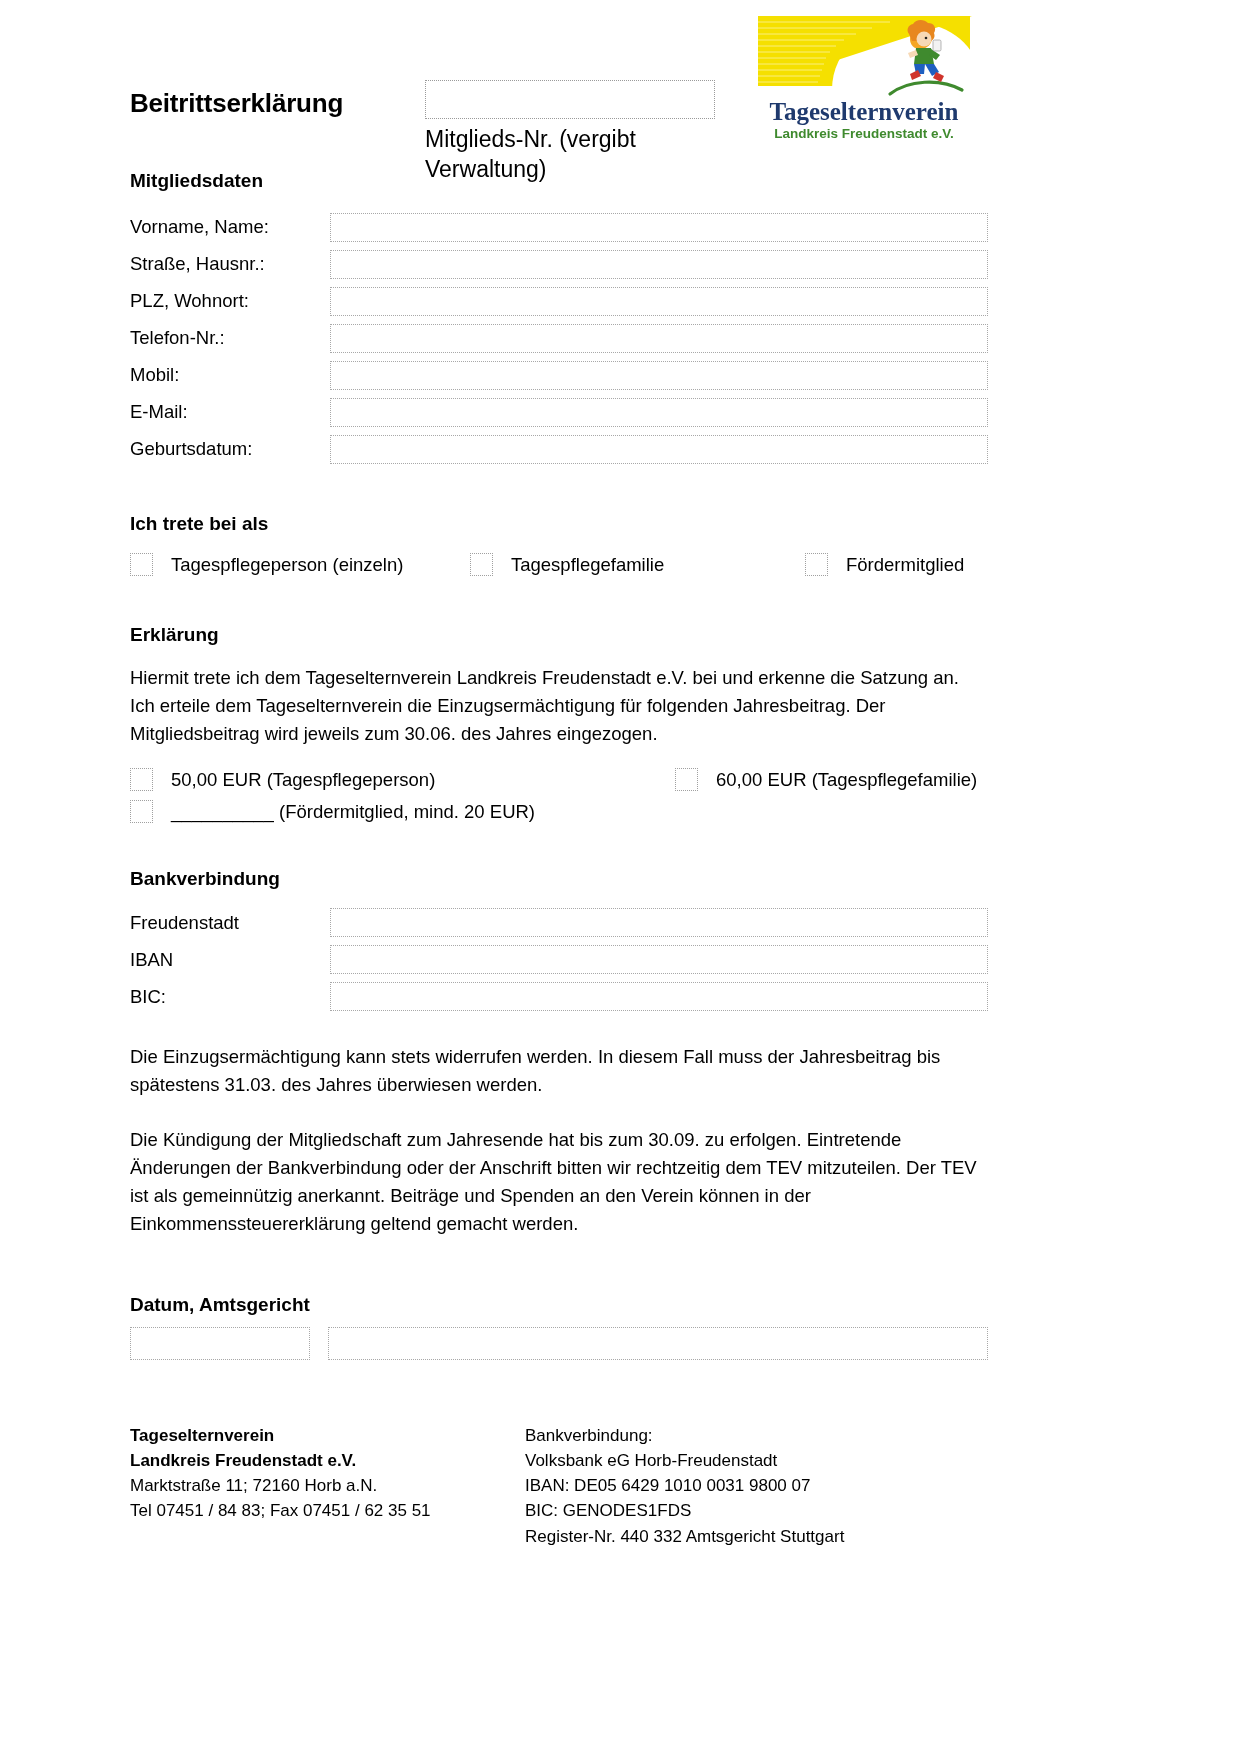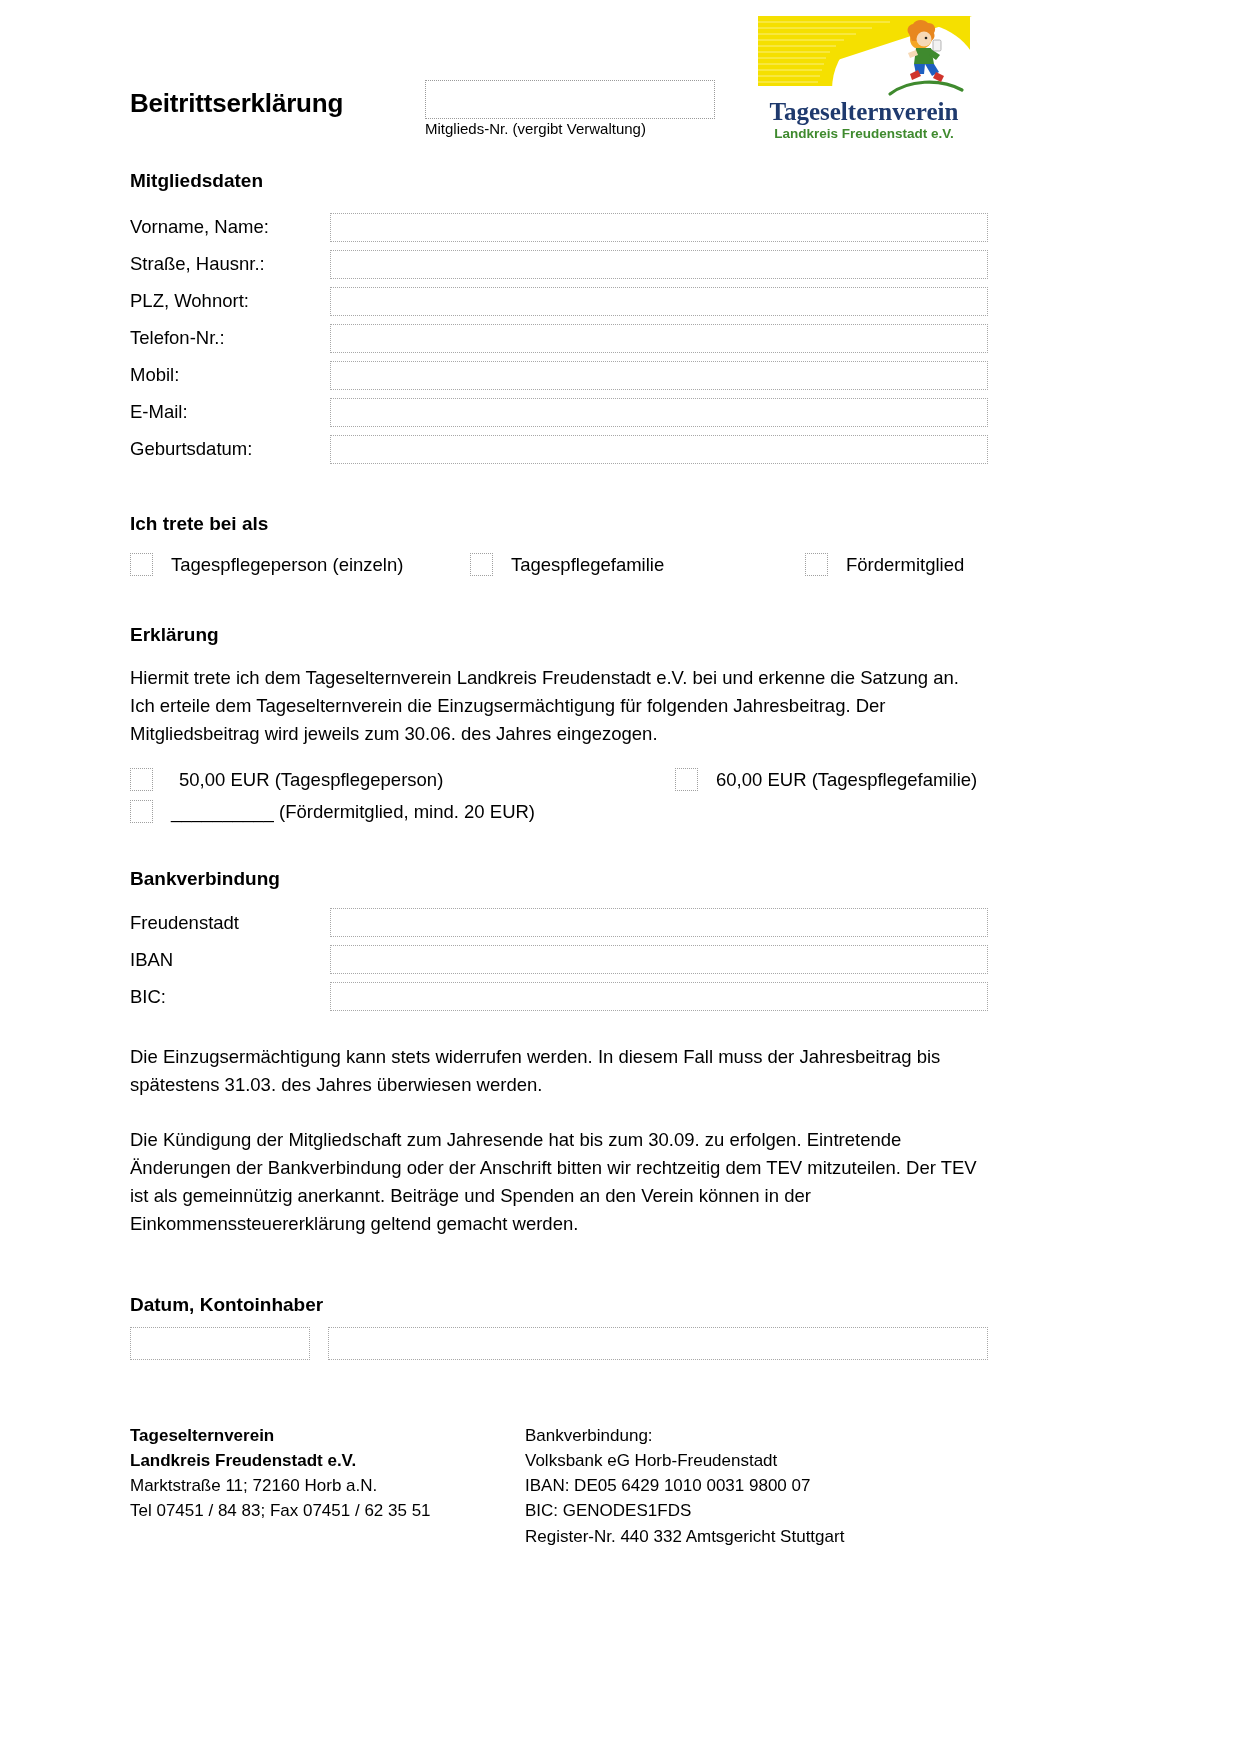--- a/index.html
+++ b/index.html
@@ -45,22 +45,22 @@
     top: 80px;
     width: 290px;
   }
   .memberno-box {
     height: 39px;
     border: 1px dotted #9a9a9a;
     background: #ffffff;
     box-sizing: border-box;
   }
   .memberno-caption {
-    margin-top: 0;
-    font-size: 15px;
+    margin-top: 6px;
+    font-size: 23px;
     line-height: 1.3;
   }
 
   
   .logo {
     position: absolute;
     right: 0;
     top: 8px;
     width: 248px;
     height: 140px;
@@ -238,21 +238,21 @@
       </div>
     </div>
 
     <div style="margin-top:48px;">
       <div class="heading">Erklärung</div>
 
       <p class="para" style="margin-top:18px;">Hiermit trete ich dem Tageselternverein Landkreis Freudenstadt e.V. bei und erkenne die Satzung an.</p>
       <p class="para" style="">Ich erteile dem Tageselternverein die Einzugsermächtigung für folgenden Jahresbeitrag. Der Mitgliedsbeitrag wird jeweils zum 30.06. des Jahres eingezogen.</p>
 
       <div style="display:flex; margin-top:20px;">
-        <div class="checkbox-row" style="width:545px;gap:8px;">
+        <div class="checkbox-row" style="width:545px;">
           <span class="cbox"></span>
           <span class="cb-label">50,00 EUR (Tagespflegeperson)</span>
         </div>
         <div class="checkbox-row">
           <span class="cbox"></span>
           <span class="cb-label">60,00 EUR (Tagespflegefamilie)</span>
         </div>
       </div>
 
       <div class="checkbox-row" style="margin-top:9px;">
@@ -279,21 +279,21 @@
         </div>
       </div>
     </div>
 
     <div style="margin-top:28px;">
       <p class="para">Die Einzugsermächtigung kann stets widerrufen werden. In diesem Fall muss der Jahresbeitrag bis spätestens 31.03. des Jahres überwiesen werden.</p>
       <p class="para" style="margin-top:26px;">Die Kündigung der Mitgliedschaft zum Jahresende hat bis zum 30.09. zu erfolgen. Eintretende Änderungen der Bankverbindung oder der Anschrift bitten wir rechtzeitig dem TEV mitzuteilen. Der TEV ist als gemeinnützig anerkannt. Beiträge und Spenden an den Verein können in der Einkommenssteuererklärung geltend gemacht werden.</p>
     </div>
 
     <div style="margin-top:56px;">
-      <div class="heading">Datum, Kontoinhaber</div>
+      <div class="heading">Datum, Amtsgericht</div>
       <div style="display:flex; margin-top:11px;">
         <div class="field-input" style="flex:0 0 180px; height:33px;"></div>
         <div class="field-input" style="flex:1 1 auto; height:33px; margin-left:18px;"></div>
       </div>
     </div>
 
     <div style="display:flex; margin-top:63px;">
       <div class="footer-col" style="flex:0 0 395px;">
         <div class="b">Tageselternverein</div>
         <div class="b">Landkreis Freudenstadt e.V.</div>

